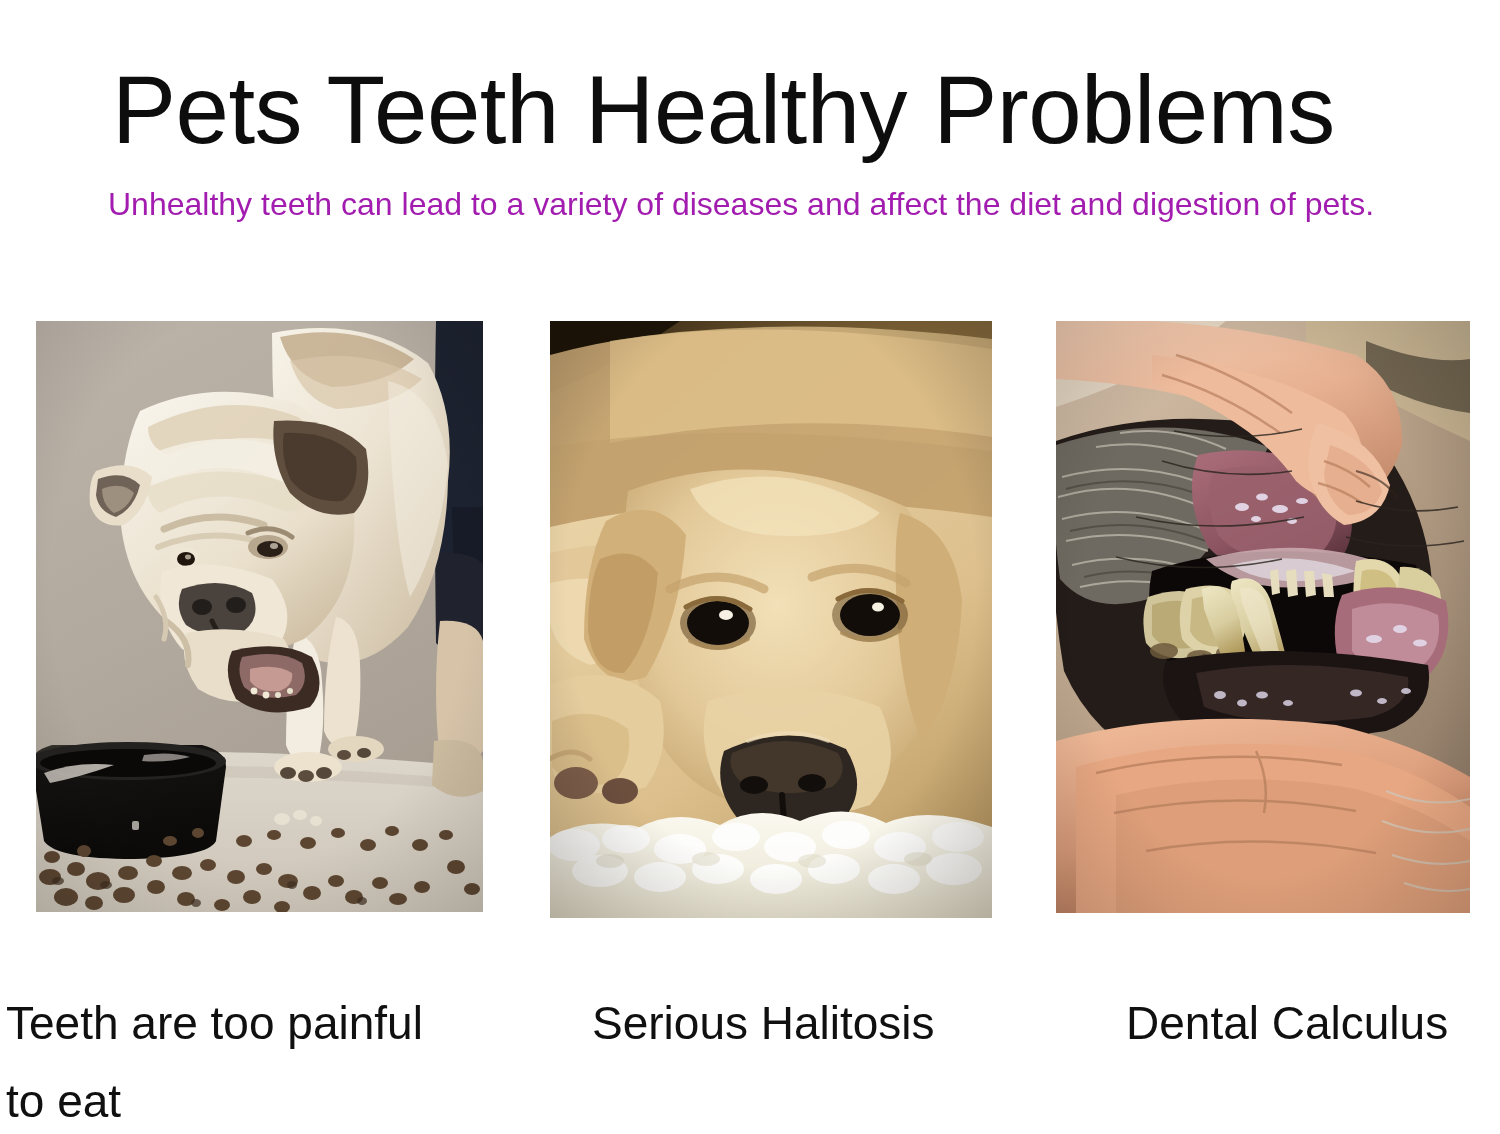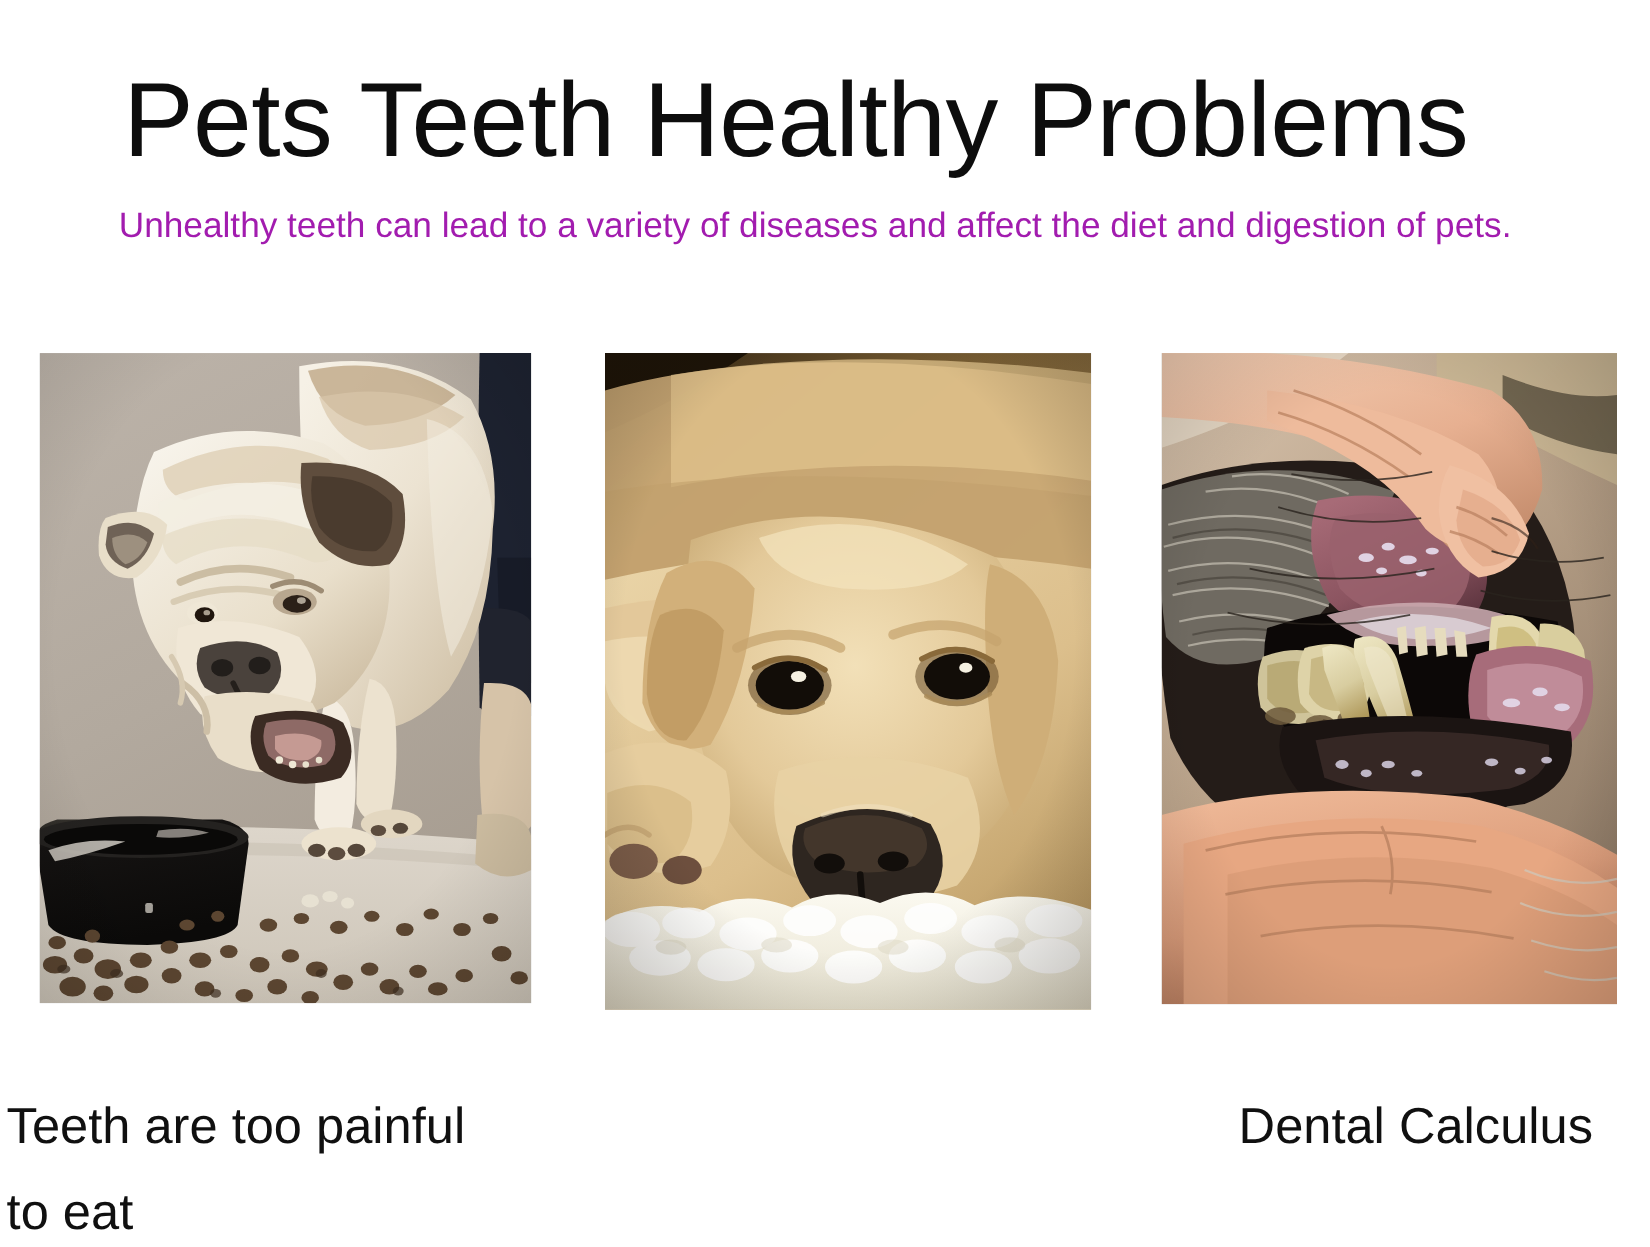--- a/index.html
+++ b/index.html
@@ -533,16 +533,17 @@
 
         <rect x="0" y="0" width="414" height="592" fill="url(#p3vig)"></rect>
       </svg>
     </div>
 
   </div>
 
   <div class="caption" id="caption-1">Teeth are too painful
 to eat</div>
 
+  <div class="caption" id="caption-2">Serious Halitosis</div>
 
   <div class="caption" id="caption-3">Dental Calculus</div>
 
 </div>
 
 </body></html>

